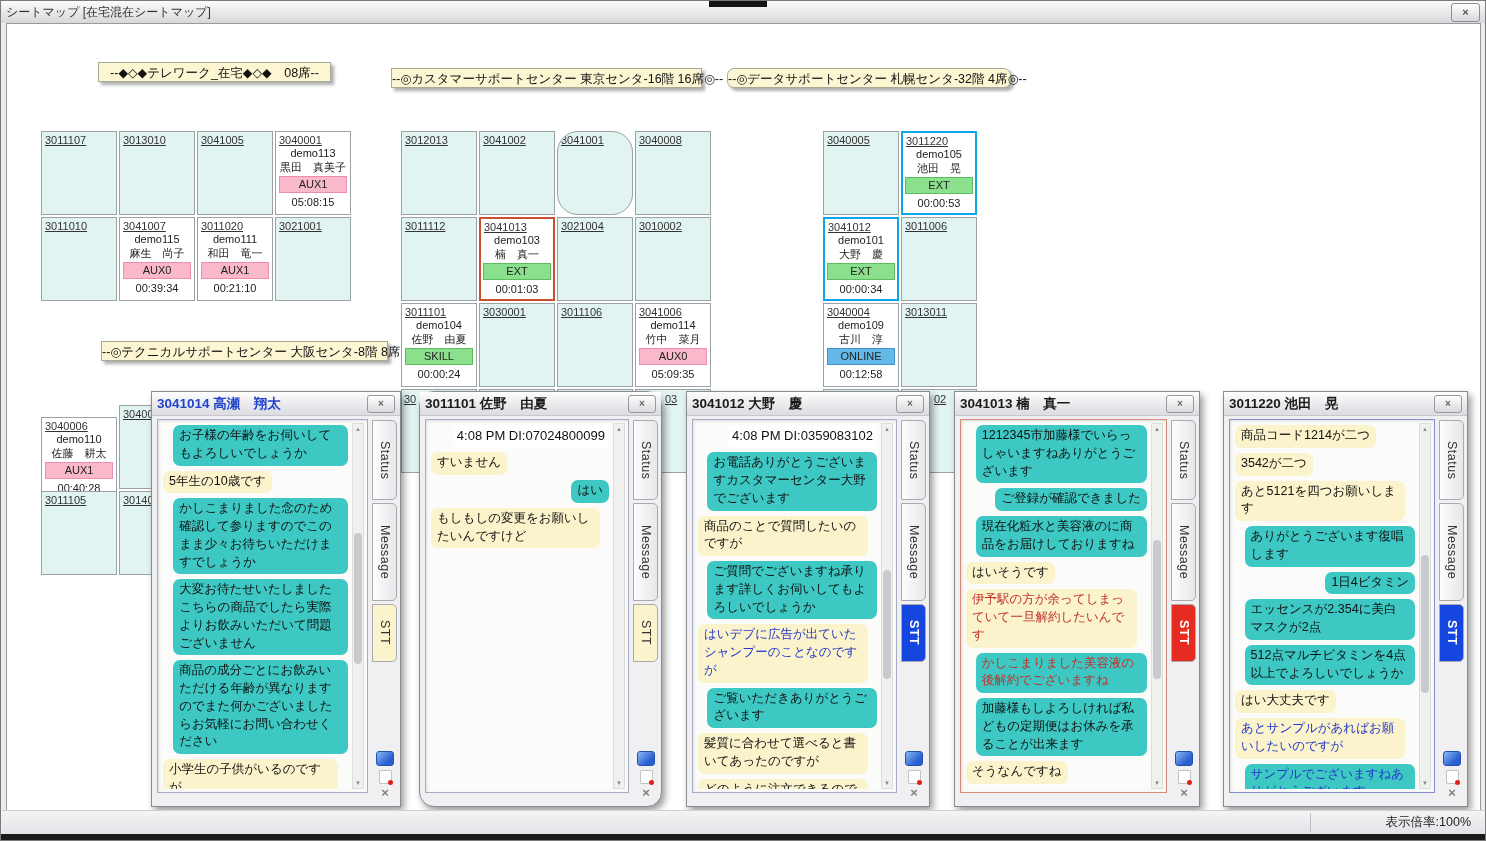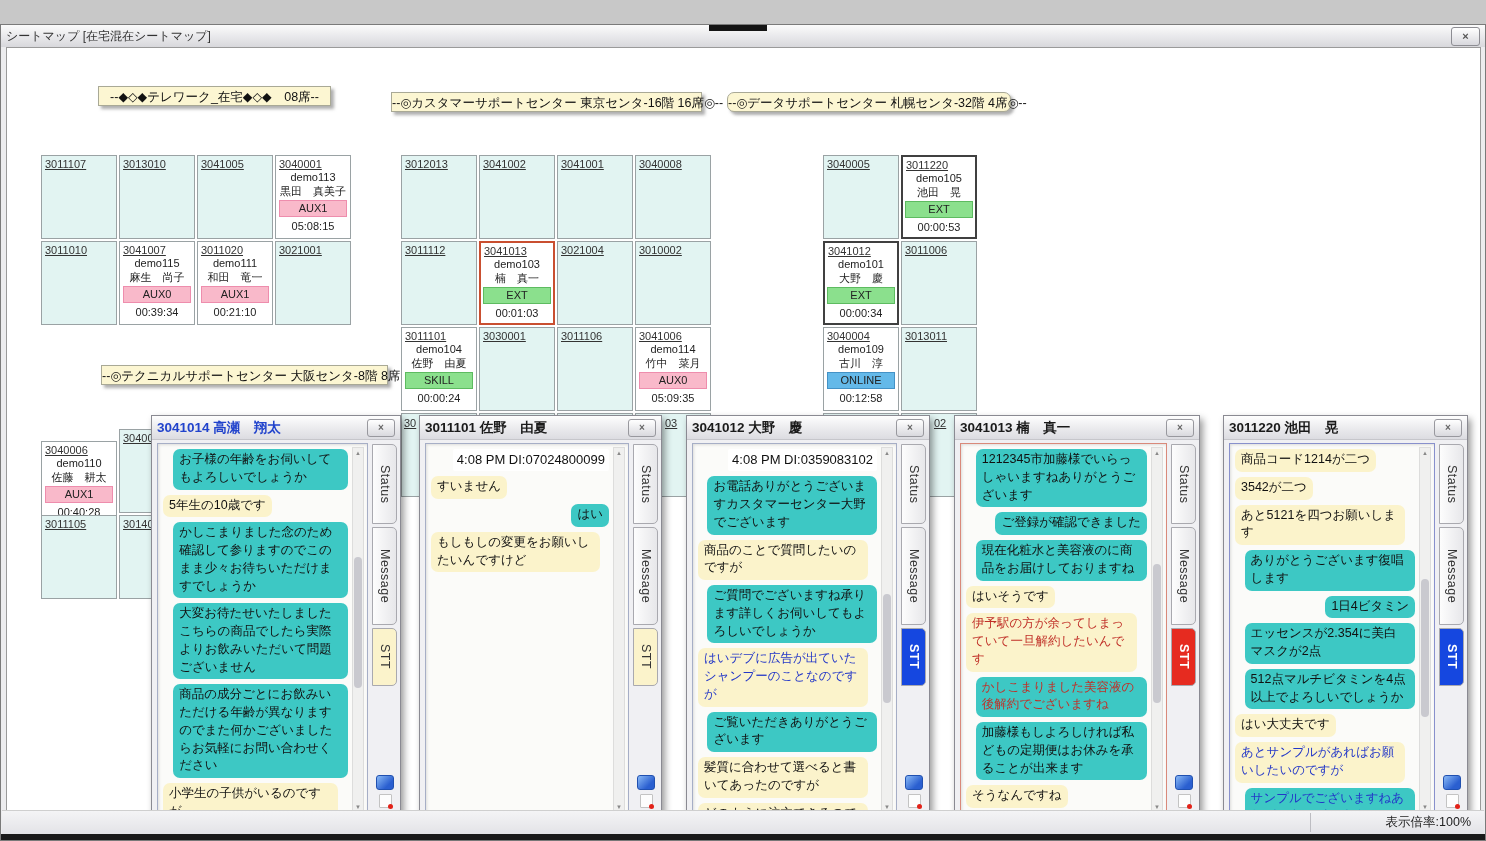--- a/index.html
+++ b/index.html
@@ -1,18 +1,18 @@
 <!DOCTYPE html>
 <html><head>
 <meta charset="utf-8">
 <style>
   html,body{margin:0;padding:0;}
   body{width:1486px;height:841px;position:relative;overflow:hidden;
        font-family:"Liberation Sans","DejaVu Sans",sans-serif;background:#c8c8c8;}
-  #app{position:absolute;inset:0;background:#ececee;border:1px solid #7a7a7a;box-sizing:border-box;margin-top:24px;}
+  #app{position:absolute;inset:0;background:#ececee;border:1px solid #7a7a7a;box-sizing:border-box;}
   #titlebar{position:absolute;left:0;top:0;right:0;height:22px;display:flex;align-items:center;
        padding:0 5px;background:linear-gradient(#fbfbfb,#e6e6e9 60%,#d8d8dc);font-size:12px;color:#333;}
   #tb-close{margin-left:auto;width:27px;height:17px;border:1px solid #8d8d93;border-radius:3px;
        background:linear-gradient(#ffffff,#d8d8dd);color:#555;font-size:11px;font-weight:bold;
        display:flex;align-items:center;justify-content:center;line-height:1;}
   #canvas{position:absolute;left:5px;top:22px;width:1475px;height:789px;background:#ffffff;
        border:1px solid #9a9a9a;box-sizing:border-box;}
   #layer{position:absolute;inset:0;}
   #statusbar{position:absolute;left:1px;right:1px;bottom:6px;height:23px;z-index:20;
        background:linear-gradient(#f4f4f6,#e3e3e7);border-top:1px solid #cfcfcf;}
@@ -22,21 +22,21 @@
   #bottom-strip{position:absolute;left:0;bottom:0;width:100%;height:6px;background:#1a1a1a;z-index:30;}
 
   .group-header{position:absolute;height:20px;line-height:20px;text-align:center;z-index:1;
        background:#fcf6d2;border:1px solid #a9a996;box-shadow:3px 3px 3px rgba(110,110,110,.55);
        font-size:12.5px;color:#111;white-space:nowrap;box-sizing:border-box;}
 
   .seat{position:absolute;width:76px;height:84px;background:#e2f4f2;border:1px solid #9aa2a4;
        font-size:11px;color:#222;z-index:1;box-sizing:border-box;overflow:hidden;}
   .seat.active{background:#ffffff;}
   .seat.b-red{border:2px solid #c94f30;}
-  .seat.b-navy{border:2px solid #404040;}
+  .seat.b-navy{border:2px solid #0ea5e9;}
   .s-ext{display:inline-block;margin:2px 0 0 3px;text-decoration:underline;color:#333;}
   .s-id,.s-name{text-align:center;line-height:14px;}
   .s-chip{width:66px;margin:2px auto 1px;text-align:center;border:1px solid;height:15px;line-height:15px;}
   .chip-pink{background:#f9b9ca;border-color:#ee8dad;}
   .chip-green{background:#8be08d;border-color:#5dbb60;}
   .chip-blue{background:#64b9e9;border-color:#4492c6;}
   .s-time{text-align:center;line-height:16px;}
   .fragment{position:absolute;font-size:11px;text-decoration:underline;color:#333;z-index:2;}
 
   .cw{position:absolute;background:#f0f0f3;border:1px solid #8a8a92;z-index:10;box-sizing:border-box;
@@ -97,21 +97,21 @@
       <div class="seat" style="left: 40px; top: 130px;"><div class="s-ext">3011107</div></div>
       <div class="seat" style="left: 118px; top: 130px;"><div class="s-ext">3013010</div></div>
       <div class="seat" style="left: 196px; top: 130px;"><div class="s-ext">3041005</div></div>
       <div class="seat active" style="left: 274px; top: 130px;"><div class="s-ext">3040001</div><div class="s-id">demo113</div><div class="s-name">黒田　真美子</div><div class="s-chip chip-pink">AUX1</div><div class="s-time">05:08:15</div></div>
       <div class="seat" style="left: 40px; top: 216px;"><div class="s-ext">3011010</div></div>
       <div class="seat active" style="left: 118px; top: 216px;"><div class="s-ext">3041007</div><div class="s-id">demo115</div><div class="s-name">麻生　尚子</div><div class="s-chip chip-pink">AUX0</div><div class="s-time">00:39:34</div></div>
       <div class="seat active" style="left: 196px; top: 216px;"><div class="s-ext">3011020</div><div class="s-id">demo111</div><div class="s-name">和田　竜一</div><div class="s-chip chip-pink">AUX1</div><div class="s-time">00:21:10</div></div>
       <div class="seat" style="left: 274px; top: 216px;"><div class="s-ext">3021001</div></div>
       <div class="seat" style="left: 400px; top: 130px;"><div class="s-ext">3012013</div></div>
       <div class="seat" style="left: 478px; top: 130px;"><div class="s-ext">3041002</div></div>
-      <div class="seat" style="left: 556px; top: 130px;"><div class="s-ext">3041001</div></div>
+      <div class="seat" style="left: 556px; top: 130px; border-radius: 21px;"><div class="s-ext">3041001</div></div>
       <div class="seat" style="left: 634px; top: 130px;"><div class="s-ext">3040008</div></div>
       <div class="seat" style="left: 400px; top: 216px;"><div class="s-ext">3011112</div></div>
       <div class="seat active b-red" style="left: 478px; top: 216px;"><div class="s-ext">3041013</div><div class="s-id">demo103</div><div class="s-name">楠　真一</div><div class="s-chip chip-green">EXT</div><div class="s-time">00:01:03</div></div>
       <div class="seat" style="left: 556px; top: 216px;"><div class="s-ext">3021004</div></div>
       <div class="seat" style="left: 634px; top: 216px;"><div class="s-ext">3010002</div></div>
       <div class="seat active" style="left: 400px; top: 302px;"><div class="s-ext">3011101</div><div class="s-id">demo104</div><div class="s-name">佐野　由夏</div><div class="s-chip chip-green">SKILL</div><div class="s-time">00:00:24</div></div>
       <div class="seat" style="left: 478px; top: 302px;"><div class="s-ext">3030001</div></div>
       <div class="seat" style="left: 556px; top: 302px;"><div class="s-ext">3011106</div></div>
       <div class="seat active" style="left: 634px; top: 302px;"><div class="s-ext">3041006</div><div class="s-id">demo114</div><div class="s-name">竹中　菜月</div><div class="s-chip chip-pink">AUX0</div><div class="s-time">05:09:35</div></div>
       <div class="seat" style="left: 400px; top: 388px;"><div class="s-ext"></div></div>
@@ -157,21 +157,21 @@
           <div class="vtab" style="height: 80px;">Status</div>
           <div class="vtab" style="height: 98px;">Message</div>
           <div class="vtab stt-cream" style="height: 58px;">STT</div>
         </div>
         <div class="cw-icons">
           <div class="ic-audio"></div>
           <div class="ic-note"></div>
           <div class="ic-x">×</div>
         </div>
       </div>
-      <div class="cw" style="left: 418px; top: 390px; width: 243px; height: 416px;">
+      <div class="cw" style="left: 418px; top: 390px; width: 243px; height: 416px; border-radius: 15px;">
         <div class="cw-title">
           <div class="cw-title-text">3011101 佐野　由夏</div>
           <div class="cw-close">×</div>
         </div>
         <div class="cw-body">
           <div class="cw-chat">
             <div class="msg info">4:08 PM DI:07024800099</div>
             <div class="msg customer">すいません</div>
             <div class="msg agent">はい</div>
             <div class="msg customer">もしもしの変更をお願いしたいんですけど</div>

